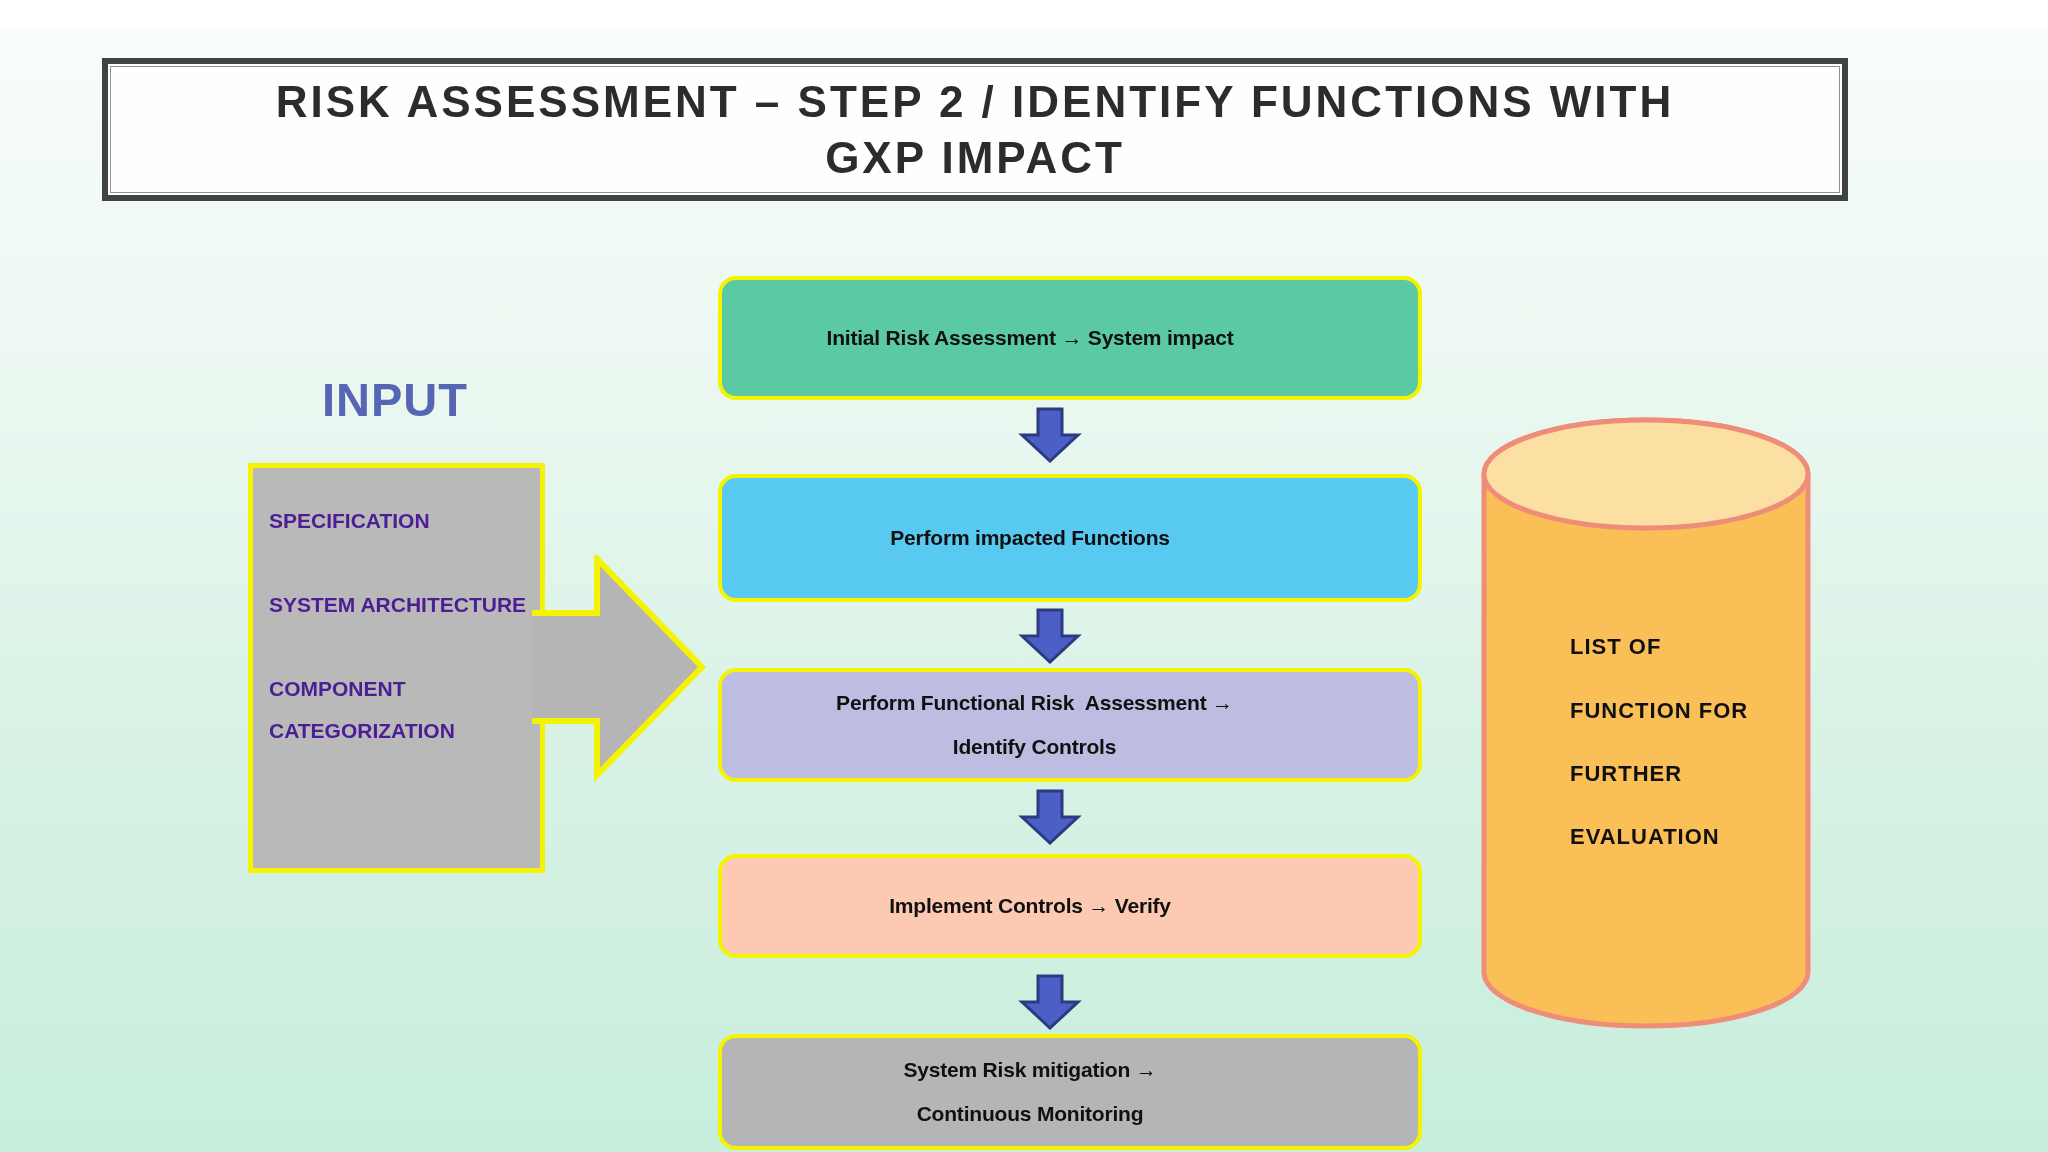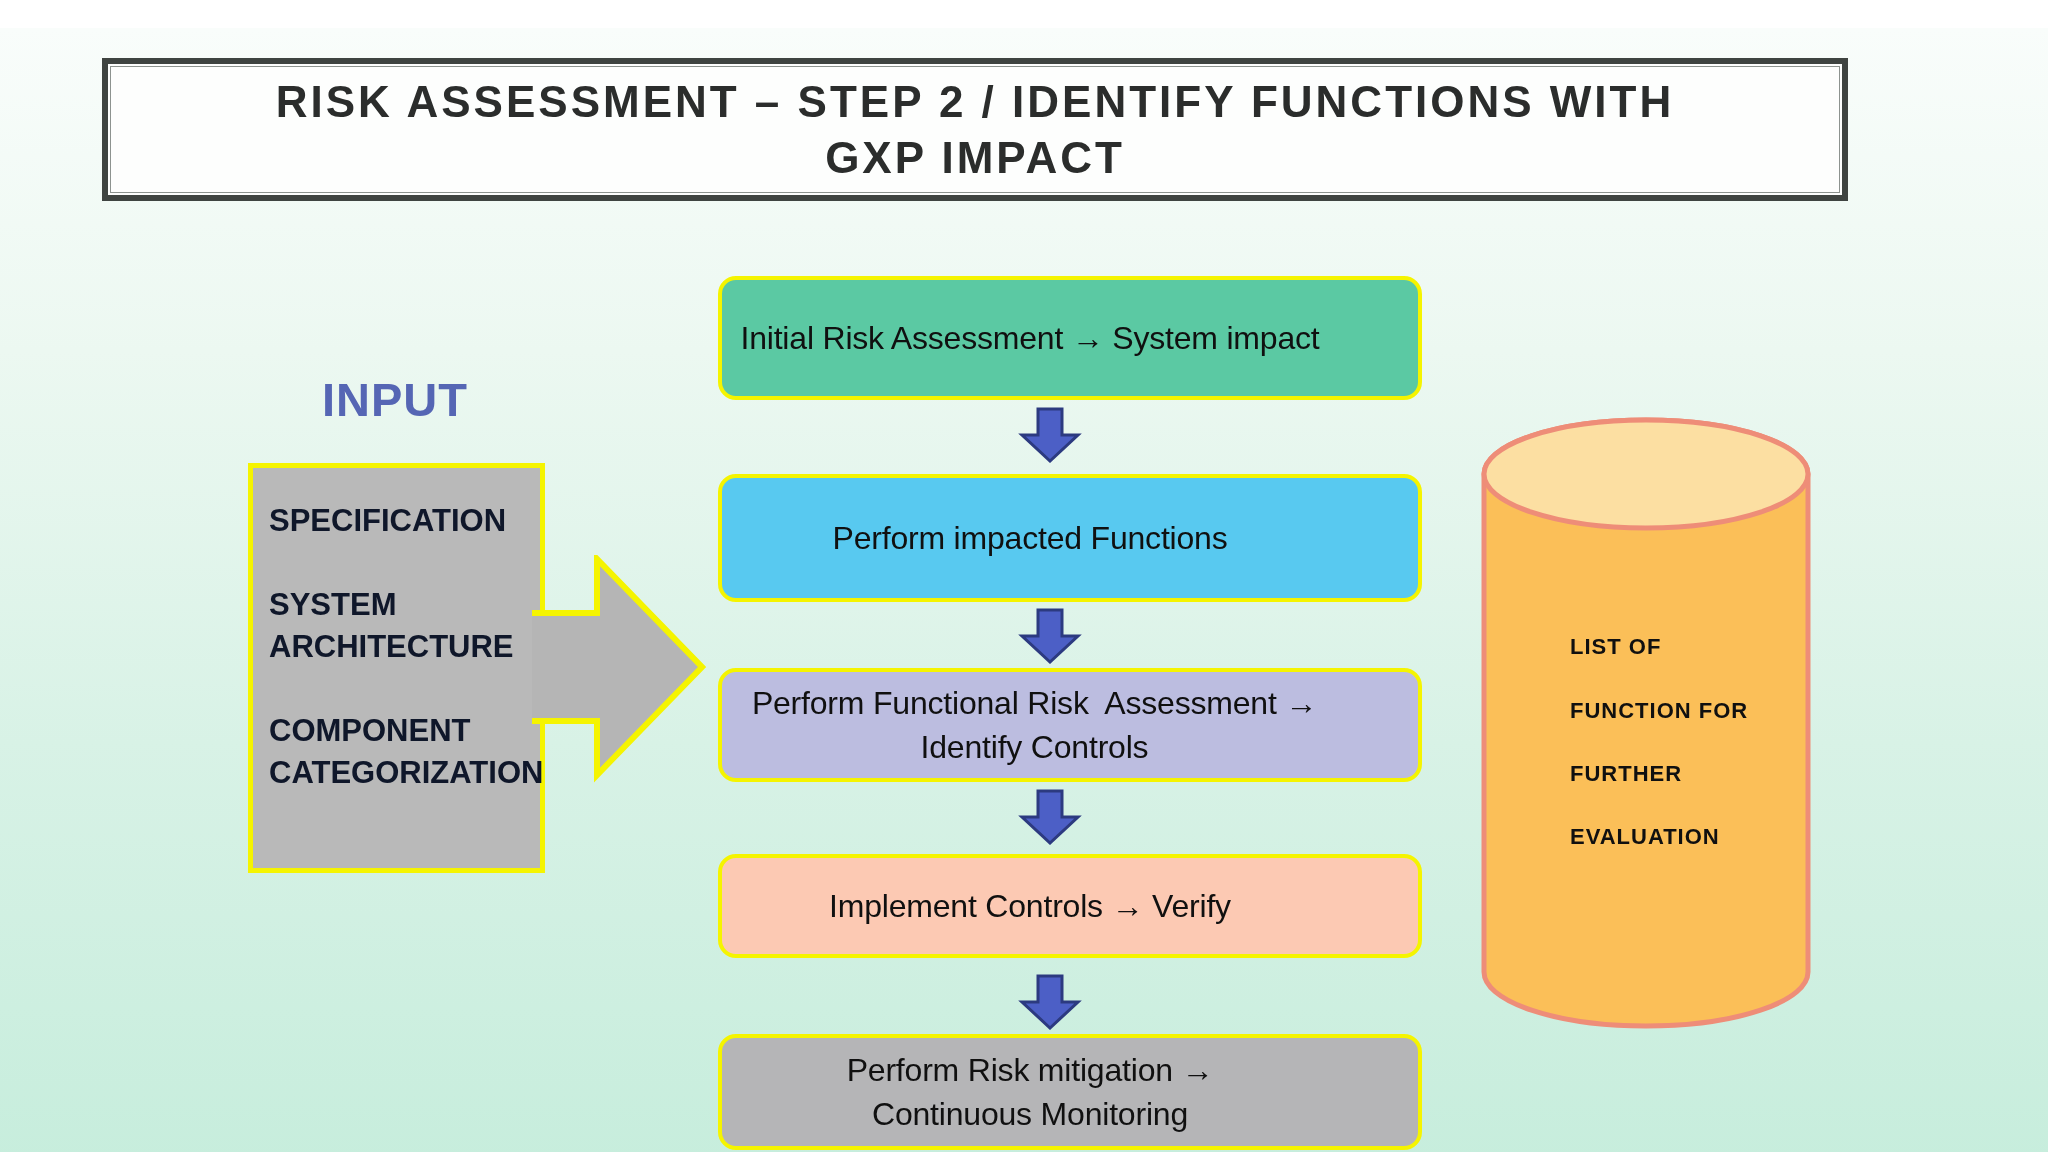--- a/index.html
+++ b/index.html
@@ -38,38 +38,38 @@
 
   
   .input-box {
     position: absolute; left: 248px; top: 435px; width: 297px; height: 410px;
     box-sizing: border-box;
     background: #b9b9b9;
     border: 5px solid #f5f400;
     padding: 32px 12px 0 16px;
   }
   .input-item {
-    font-size: 31px; font-weight: 700; color: #0f172a;
+    font-size: 21px; font-weight: 700; color: #4c1d95;
     line-height: 42px; margin-bottom: 42px; letter-spacing: 0;
   }
 
   
   .input-arrow { position: absolute; left: 530px; top: 527px; width: 178px; height: 228px; }
 
   
   .flow-box {
     position: absolute; left: 718px; width: 704px;
     box-sizing: border-box;
     border: 4px solid #f5f400; border-radius: 18px;
     display: flex; flex-direction: column; justify-content: center;
     padding-right: 80px;
   }
   .flow-box span {
     display: block; text-align: center;
-    font-size: 32px; font-weight: 400; color: #101010;
+    font-size: 21px; font-weight: 700; color: #101010;
     line-height: 44px; letter-spacing: -0.2px; white-space: pre;
   }
   .fb1 { top: 248px;  height: 124px; }
   .fb2 { top: 446px;  height: 128px; }
   .fb3 { top: 640px;  height: 114px; padding-left: 9px; }
   .fb4 { top: 826px;  height: 104px; }
   .fb5 { top: 1006px; height: 116px; }
 
   
   .flow-arrow { position: absolute; left: 1018px; width: 64px; height: 56px; }
@@ -142,21 +142,21 @@
   <div class="flow-box fb4" style="background-color: rgb(252, 201, 179);">
     <span>Implement Controls → Verify</span>
     <span></span>
   </div>
 
   <svg class="flow-arrow fa4" viewBox="0 0 64 56">
     <polygon points="20,2 44,2 44,28 60,28 32,54 4,28 20,28" fill="#4c5fc6" stroke="#2c3a80" stroke-width="3" stroke-linejoin="miter"></polygon>
   </svg>
 
   <div class="flow-box fb5" style="background-color: rgb(181, 181, 183);">
-    <span>Perform Risk mitigation →</span>
+    <span>System Risk mitigation →</span>
     <span>Continuous Monitoring</span>
   </div>
 
 
   <svg class="cylinder" viewBox="0 0 332 618">
     <path d="M4,58 L4,556 A162,54 0 0 0 328,556 L328,58 A162,54 0 0 0 4,58 Z" fill="#fbbf58" stroke="#ee8d78" stroke-width="5"></path>
     <ellipse cx="166" cy="58" rx="162" ry="54" fill="#fcdfa2" stroke="#ee8d78" stroke-width="5"></ellipse>
   </svg>
 
   <div class="cyl-line cl1">LIST OF</div>

